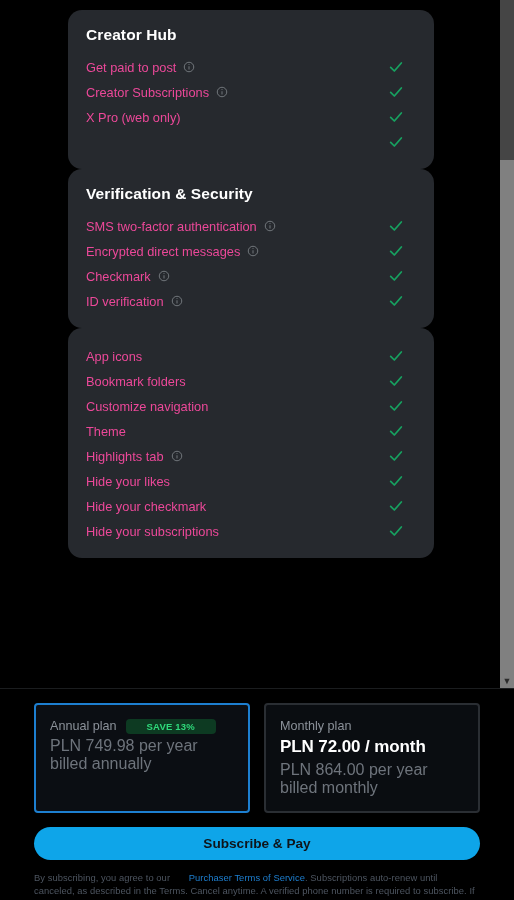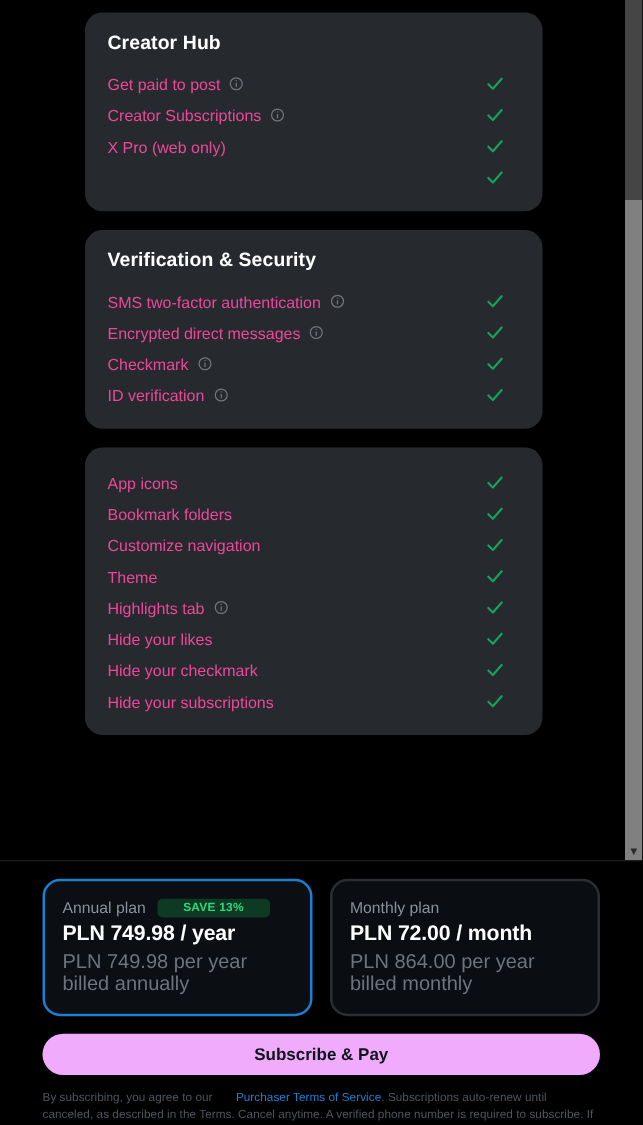--- a/index.html
+++ b/index.html
@@ -32,21 +32,21 @@
   }
 
   .cards-wrap {
     padding: 10px 68px 0 68px;
   }
 
   .card {
     background: #26292e;
     border-radius: 14px;
     padding: 16px 18px 14px 18px;
-    margin-bottom: 15px;
+    margin-bottom: 0;
     width: 366px;
   }
 
   .card-title {
     color: #ffffff;
     font-size: 15.5px;
     font-weight: bold;
     letter-spacing: 0.1px;
     margin-bottom: 11px;
   }
@@ -128,21 +128,21 @@
     padding: 14px 34px 0 34px;
   }
 
   .plans {
     display: flex;
     gap: 14px;
   }
 
   .plan {
     flex: 1 1 0;
-    border-radius: 14px;
+    border-radius: 4px;
     padding: 13px 14px 14px 14px;
     background: #0a0d11;
     border: 2px solid #2a2e33;
     min-height: 80px;
   }
   .plan.selected {
     border: 2px solid #1d7fd0;
     background: #0b0e13;
   }
 
@@ -183,21 +183,21 @@
     font-size: 16px;
   }
 
   .subscribe-btn {
     display: block;
     width: 100%;
     margin-top: 14px;
     height: 33px;
     border: none;
     border-radius: 17px;
-    background: #f0abfc;
+    background: #0ea5e9;
     color: #0f1419;
     font-family: "Liberation Sans", sans-serif;
     font-size: 13.6px;
     font-weight: bold;
     cursor: pointer;
   }
 
   .legal {
     margin-top: 11px;
     color: #4d5560;
@@ -429,21 +429,20 @@
     <div class="scrollbar-arrow">▼</div>
   </div>
 
   <div class="checkout">
     <div class="plans" id="plans">
         <div class="plan selected">
           <div class="plan-head">
             <span class="plan-name">Annual plan</span>
             <span class="save-badge">SAVE 13%</span>
           </div>
-          <div class="plan-price">PLN 749.98 / year</div>
           <div class="plan-sub">PLN 749.98 per year billed annually</div>
         </div>
         <div class="plan">
           <div class="plan-head">
             <span class="plan-name">Monthly plan</span>
           </div>
           <div class="plan-price">PLN 72.00 / month</div>
           <div class="plan-sub">PLN 864.00 per year billed monthly</div>
         </div>
       </div>

